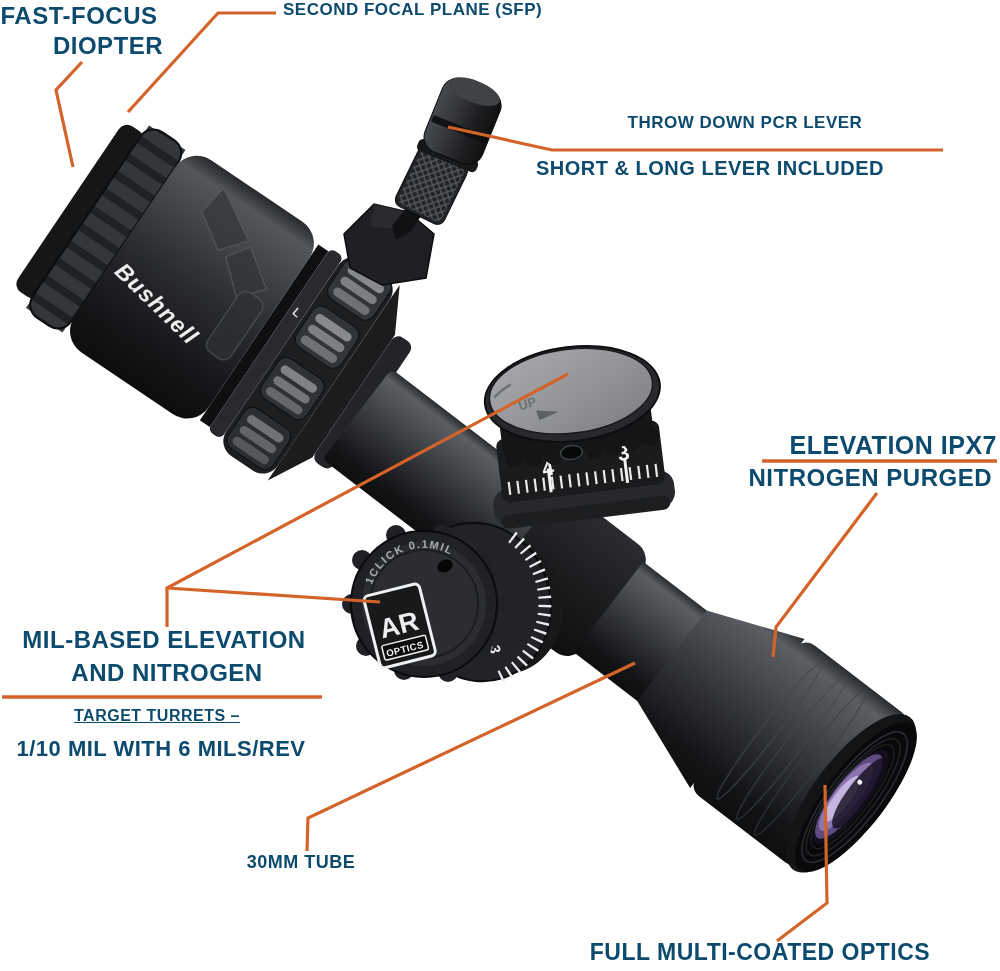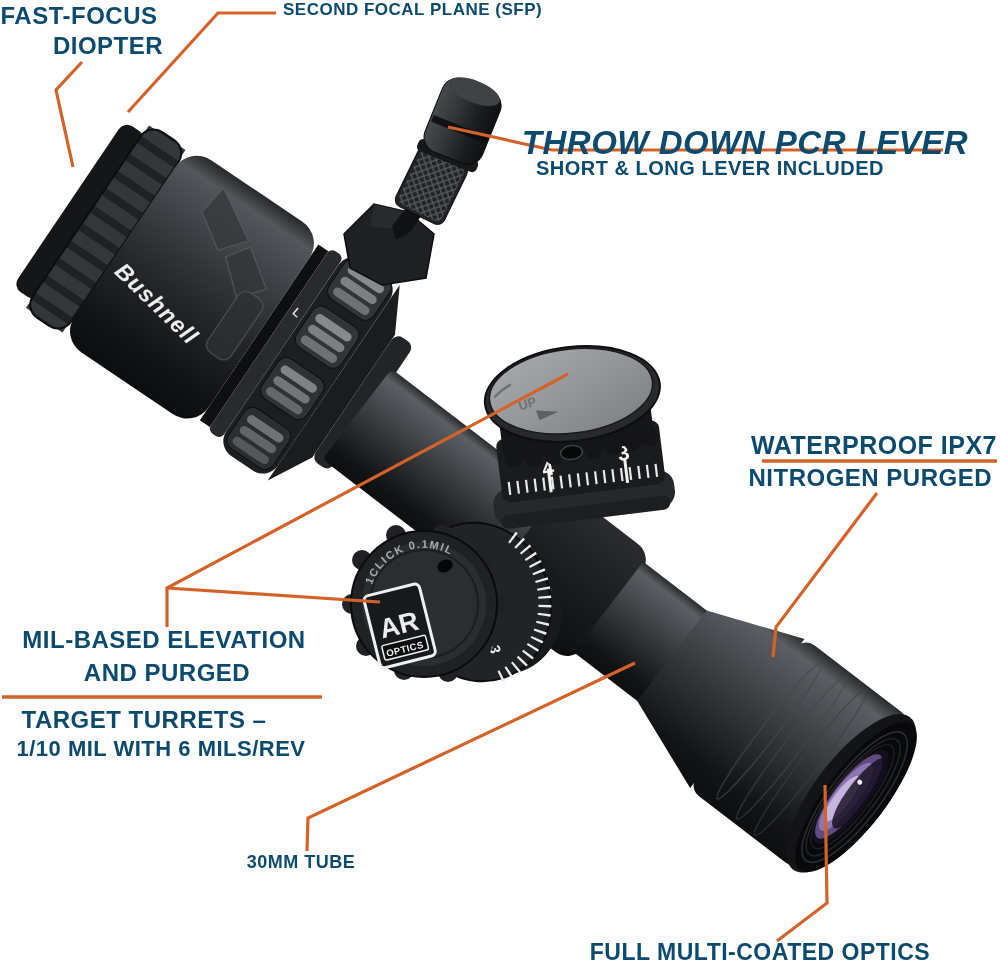--- a/index.html
+++ b/index.html
@@ -231,28 +231,28 @@
       <path d="M635,663 L308,818 L307,851"></path>
       <path d="M825,785 L827,903 L777,941"></path>
     </g>
   </svg>
 
   <div class="label center" style="left:79px;  top:4px;   font-size:24px;">FAST-FOCUS</div>
   <div class="label center" style="left:80px;  top:34px;  font-size:24px;margin-left:28px;">DIOPTER</div>
 
   <div class="label" style="left:283px; top:1px;   font-size:17px;">SECOND FOCAL PLANE (SFP)</div>
 
-  <div class="label center" style="left:745px; top:126px; font-size:33px;font-style:italic;">THROW DOWN PCR LEVER</div>
+  <div class="label center" style="left:745px; top:114px; font-size:17px;">THROW DOWN PCR LEVER</div>
   <div class="label center" style="left:710px; top:158px; font-size:20px;">SHORT &amp; LONG LEVER INCLUDED</div>
 
-  <div class="label" style="right:3px; top:433px; font-size:25px;">WATERPROOF IPX7</div>
+  <div class="label" style="right:3px; top:433px; font-size:25px;">ELEVATION IPX7</div>
   <div class="label center" style="left:164px; top:628px; font-size:24px;">MIL-BASED ELEVATION</div>
 
   <div class="label" style="right:8px; top:466px; font-size:24px;">NITROGEN PURGED</div>
-  <div class="label center" style="left:167px; top:661px; font-size:24px;">AND PURGED</div>
-
-  <div class="label center" style="left:144px; top:708px; font-size:24px;">TARGET TURRETS –</div>
+  <div class="label center" style="left:167px; top:661px; font-size:24px;">AND NITROGEN</div>
+
+  <div class="label center" style="left:157px; top:708px; font-size:16px;text-decoration:underline;">TARGET TURRETS –</div>
   <div class="label center" style="left:161px; top:738px; font-size:22px;">1/10 MIL WITH 6 MILS/REV</div>
 
   <div class="label center" style="left:301px; top:853px; font-size:18px;">30MM TUBE</div>
 
   <div class="label center" style="left:760px; top:941px; font-size:23px;">FULL MULTI-COATED OPTICS</div>
 </div>
 
 </body></html>

